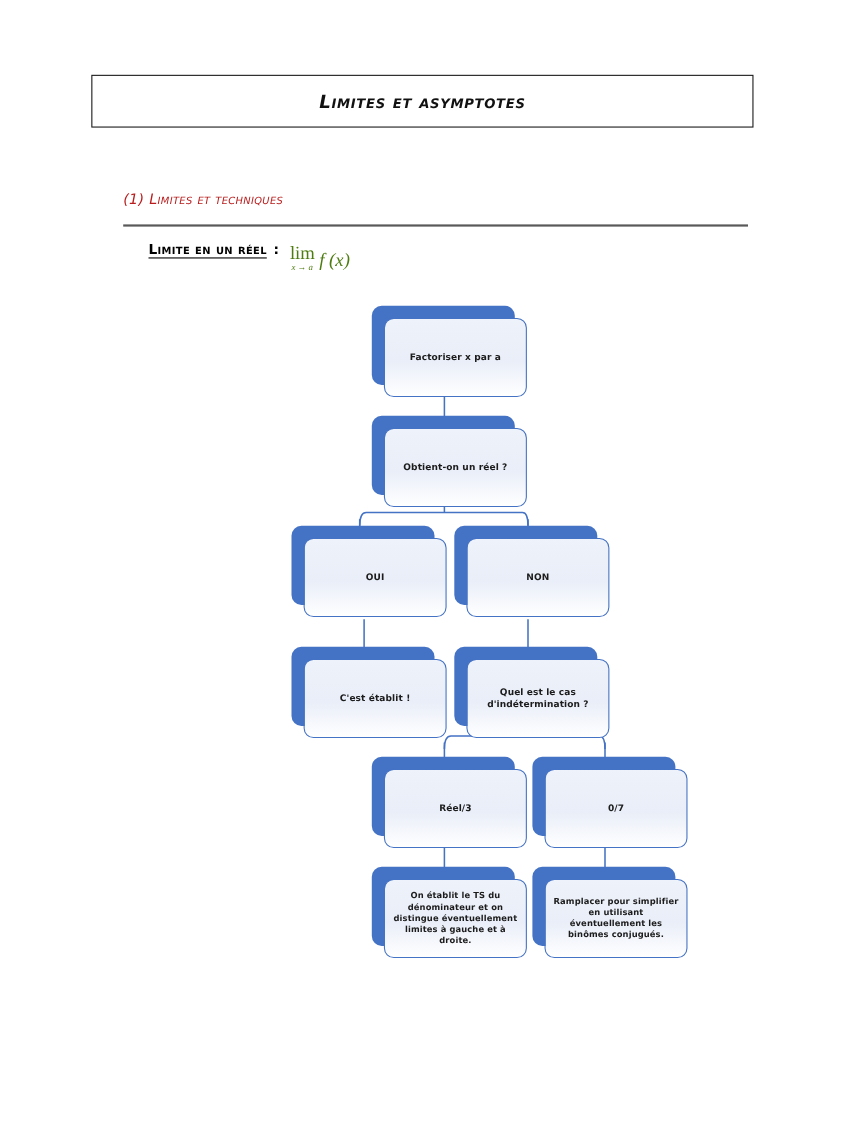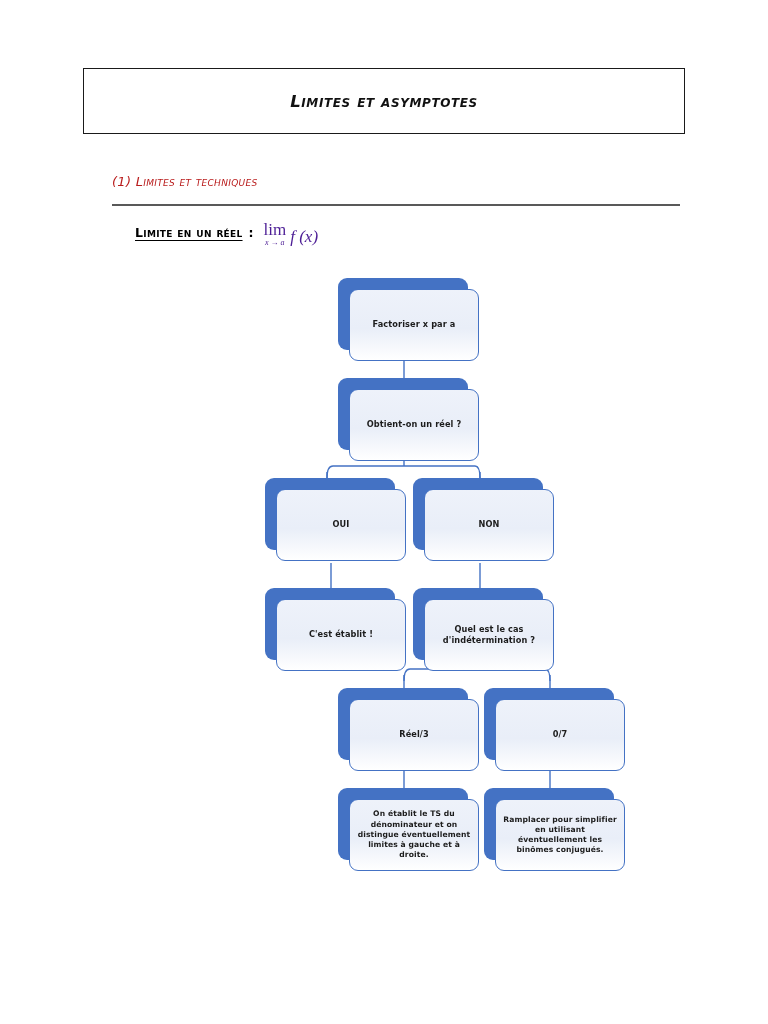--- a/index.html
+++ b/index.html
@@ -15,21 +15,21 @@
     color: #000000;
     overflow: hidden;
   }
 
   
   .title-box {
     position: absolute;
     left: 83px;
     top: 68px;
     width: 602px;
-    height: 66px;
+    height: 48px;
     border: 1.3px solid #1a1a1a;
     box-sizing: border-box;
     display: flex;
     align-items: center;
     justify-content: center;
     background: #ffffff;
   }
   .title-text {
     font-family: "DejaVu Sans", sans-serif;
     font-style: italic;
@@ -60,42 +60,42 @@
     height: 2.2px;
     background: #595959;
   }
 
   
   .sub-heading {
     position: absolute;
     left: 135px;
     top: 219px;
     display: flex;
-    align-items: center;
+    align-items: flex-start;
     gap: 4px;
   }
   .sub-heading-label {
     font-family: "DejaVu Sans", sans-serif;
     font-weight: bold;
     font-size: 12.5px;
     font-variant: small-caps;
     letter-spacing: 0.3px;
     text-decoration: underline;
     text-underline-offset: 2.5px;
   }
   .sub-heading-colon {
     font-family: "DejaVu Sans", sans-serif;
     font-weight: bold;
     font-size: 12.5px;
     padding-left: 2px;
   }
   .formula {
     font-family: "Liberation Serif", serif;
     font-size: 17px;
-    color: #4c1d95;
+    color: #4d7c0f;
     display: inline-flex;
     align-items: flex-end;
     margin-left: 6px;
     position: relative;
     top: 2px;
   }
   .lim-stack {
     display: inline-flex;
     flex-direction: column;
     align-items: center;

